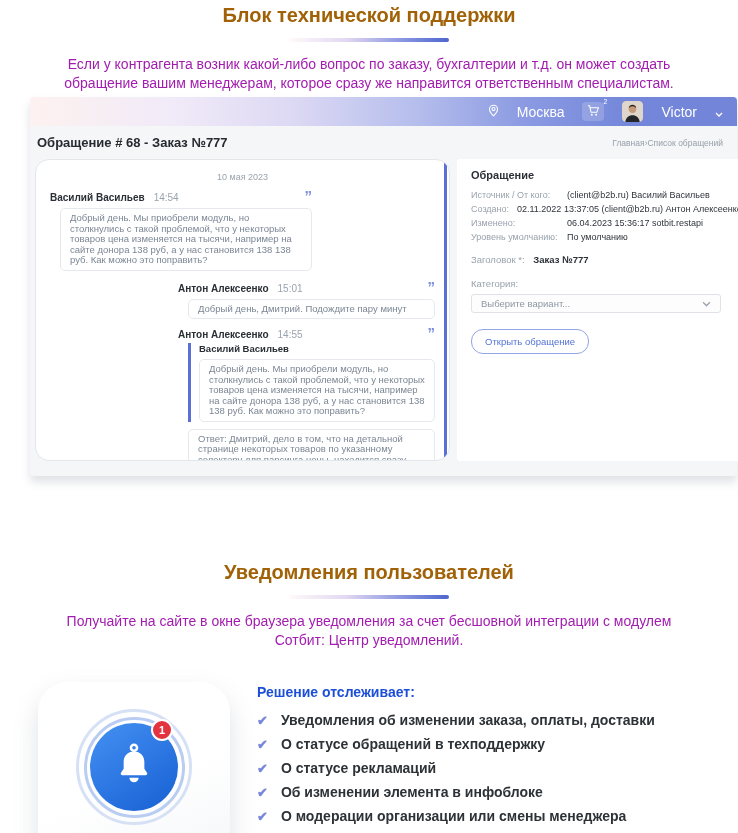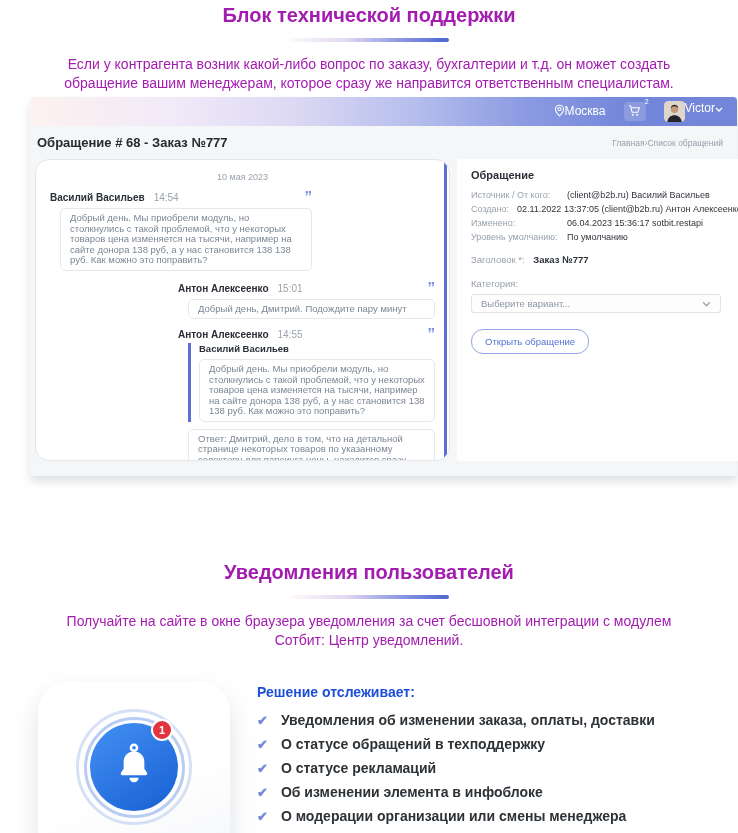--- a/index.html
+++ b/index.html
@@ -1,31 +1,31 @@
 <!DOCTYPE html>
 <html><head>
 <meta charset="utf-8">
 <style>
   * { box-sizing: border-box; margin: 0; padding: 0; }
   html,body { width: 738px; height: 833px; overflow: hidden; background:#fff;
     font-family: "Liberation Sans", sans-serif; }
-  .sec-title { margin-top:4px; text-align:center; font-size:20px; font-weight:700; color:#a21caf; }
+  .sec-title { margin-top:4px; text-align:center; font-size:20px; font-weight:700; color:#a16207; }
   .sec-title.second { margin-top:85px; }
   .grad-line { width:160px; height:4px; border-radius:3px; margin:11px auto 0;
     background:linear-gradient(90deg, rgba(248,216,224,0.15) 0%, #e3d9f2 35%, #8b97e0 70%, #4d66cf 100%); }
   .sec-desc { margin:13px auto 0; width:656px; text-align:center; font-size:14px;
     line-height:19px; color:#a21caf; }
 
   
   .shot { position:relative; margin:4px 0 0 30px; width:707px; height:379px;
     background:#f5f6f8; border-radius:4px; box-shadow:0 6px 10px rgba(110,120,135,0.22); }
   .navbar { height:29px; border-radius:4px 4px 0 0; display:flex; align-items:center;
     justify-content:flex-end; gap:18px; padding-right:14px;
     background:linear-gradient(90deg,#fdf2f0 0%,#f1eaf8 20%,#ddd9f4 37%,#b4bdec 55%,#8b9ae2 70%,#7386d9 85%,#7285d8 100%); }
-  .nav-item { display:flex; gap:0; color:#fff; font-size:12px; cursor:pointer; }
+  .nav-item { display:flex; align-items:center; gap:18px; color:#fff; font-size:14px; cursor:pointer; }
   .cart-box { position:relative; width:22px; height:19px; border-radius:4px;
     background:rgba(255,255,255,0.18); display:flex; align-items:center; justify-content:center; }
   .cart-badge { position:absolute; top:-4px; right:-3px; font-size:7px; color:#fff; }
   .avatar { width:21px; height:21px; border-radius:4px; overflow:hidden; display:block; }
 
   .titlerow { height:33px; display:flex; align-items:center; justify-content:space-between;
     padding:0 14px 0 7px; }
   .shot-title { font-size:13px; font-weight:700; color:#262b31; }
   .breadcrumb { font-size:8.5px; color:#97a0ab; display:flex; align-items:center; }
 

